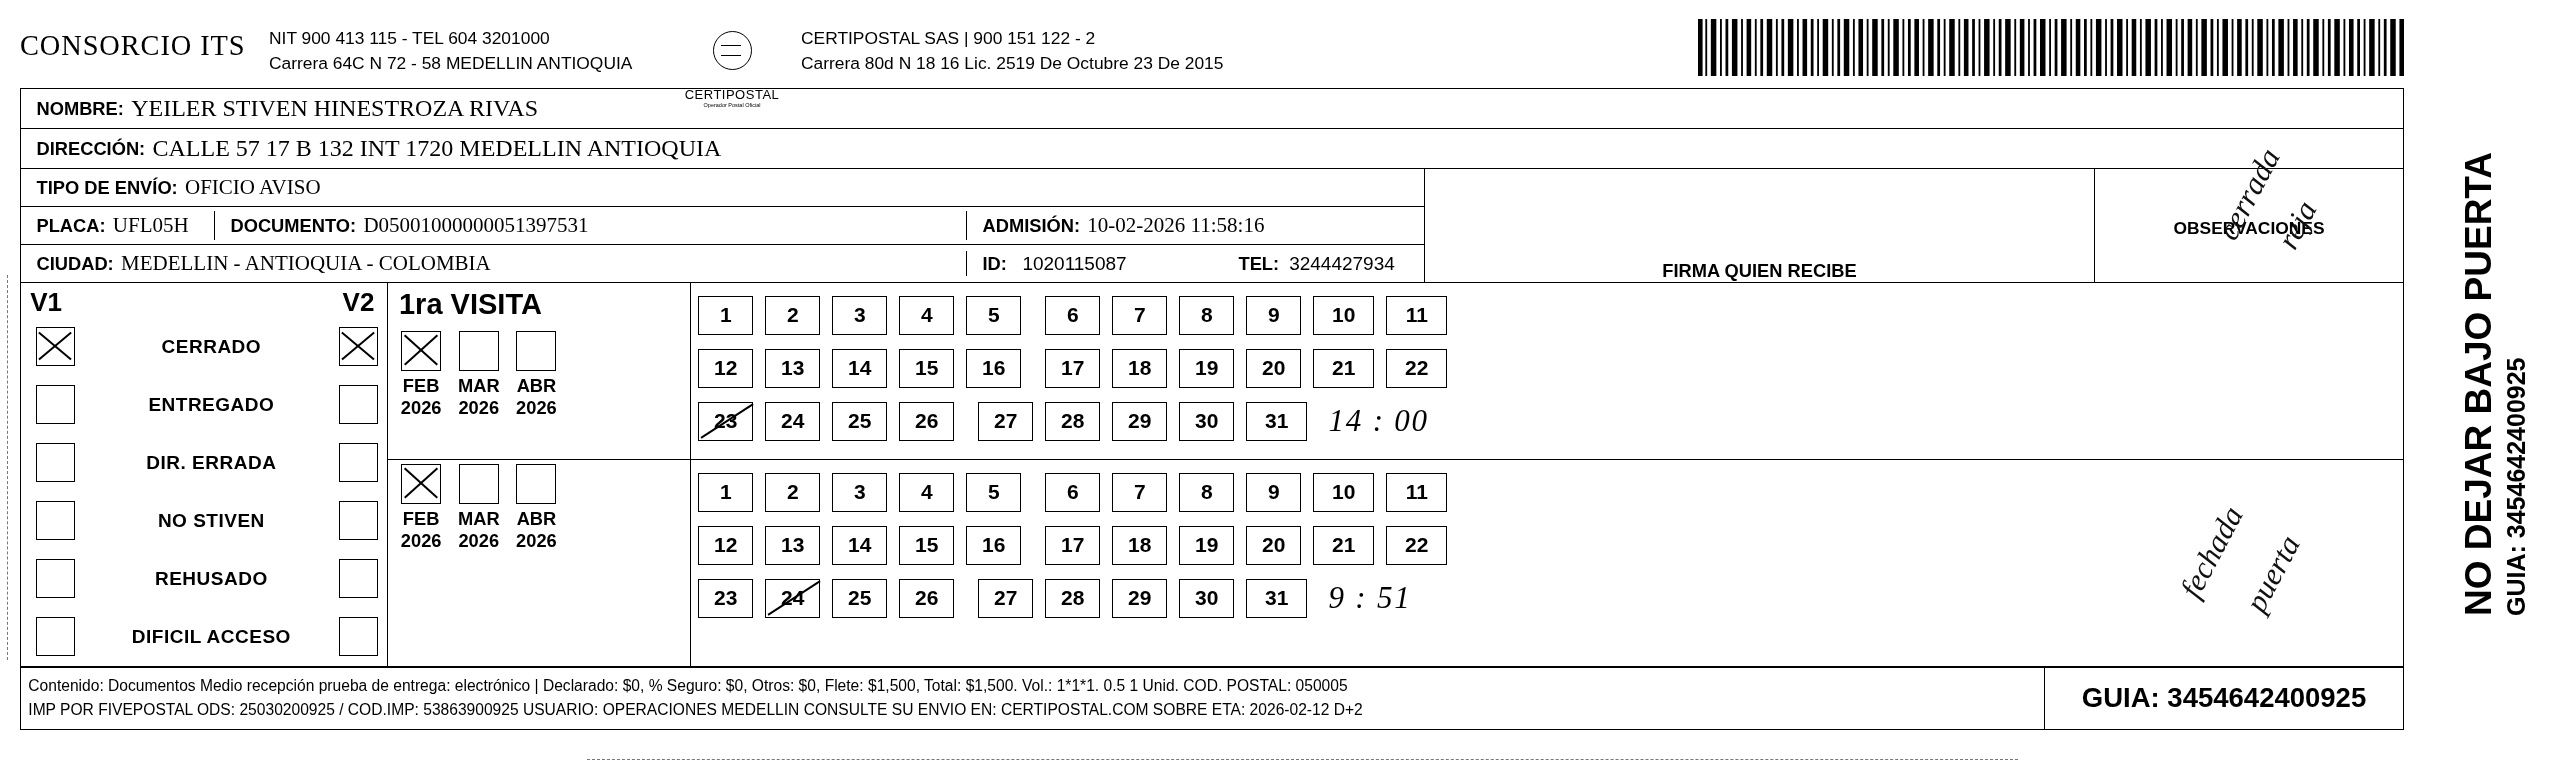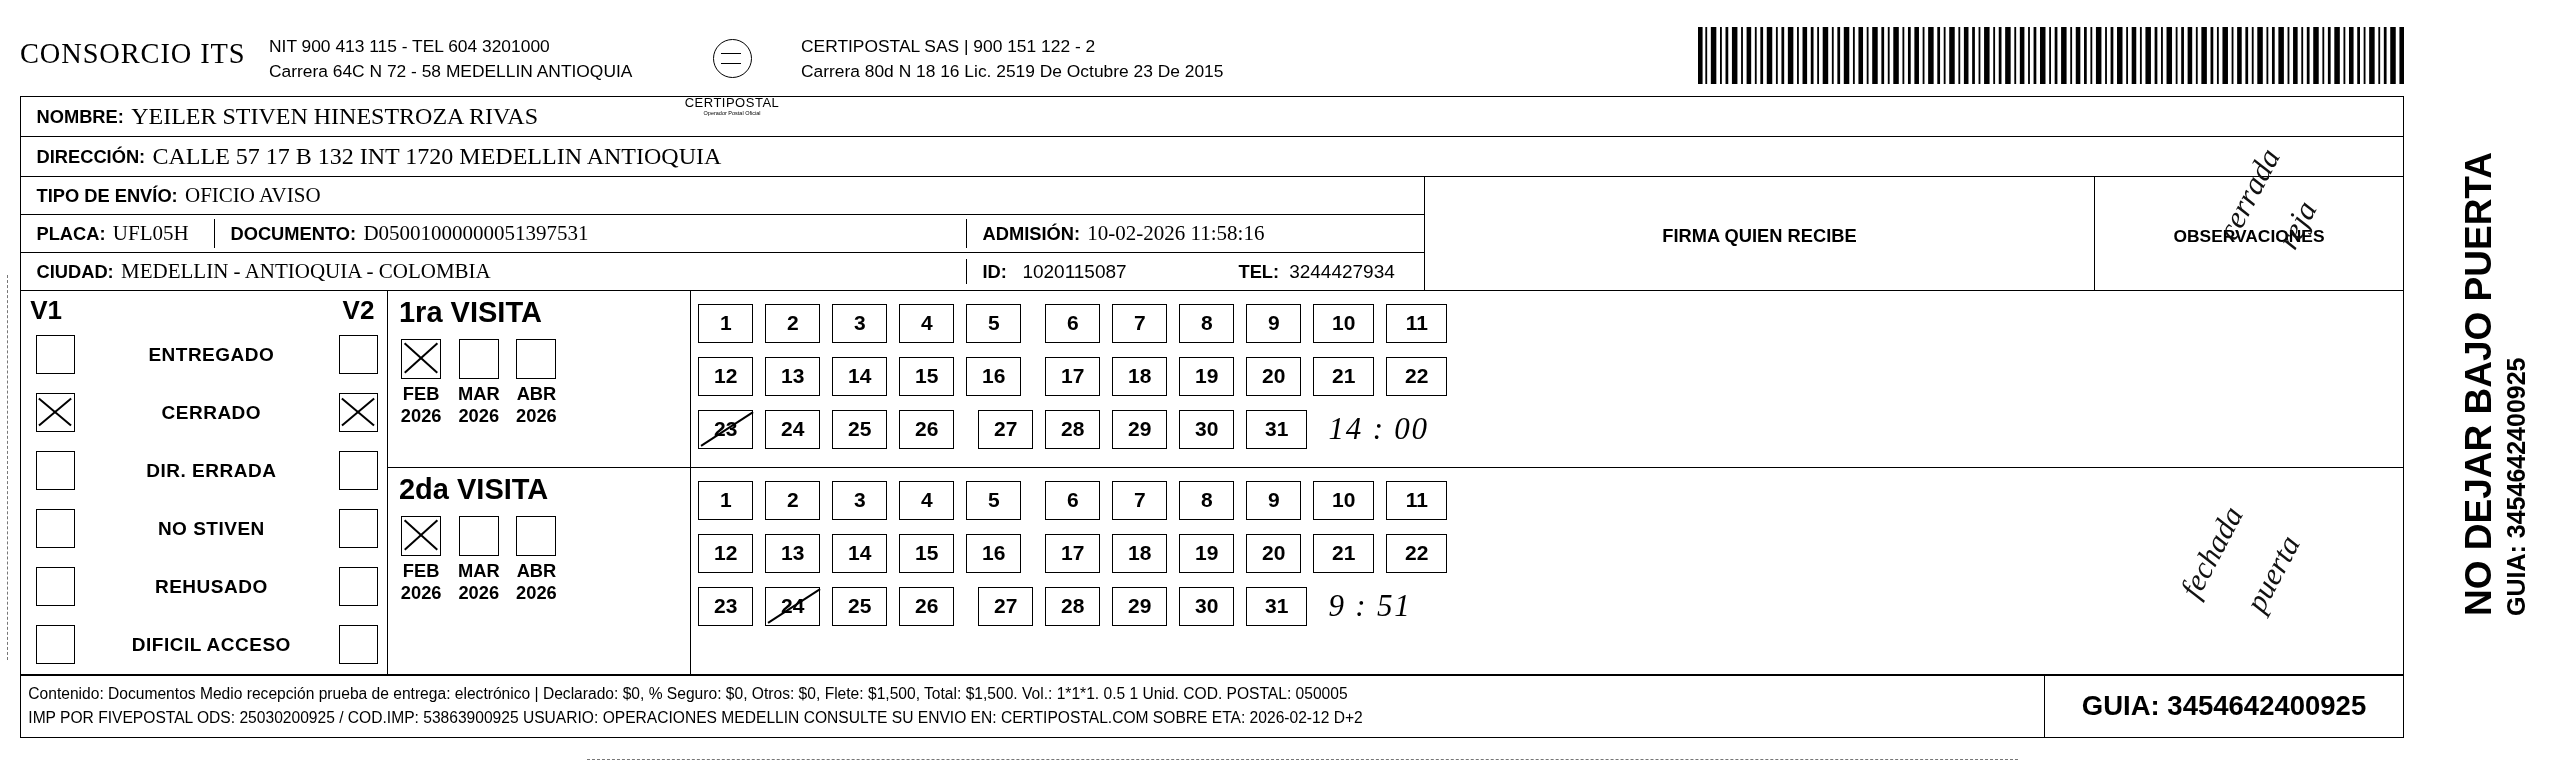--- a/index.html
+++ b/index.html
@@ -1,18 +1,18 @@
 <!DOCTYPE html>
 <html style="font-size:14.7px"><head>
 <meta charset="utf-8">
 <style>
   html,body{margin:0;padding:0;background:#fff;}
   body{width:2576px;height:768px;font-family:"Liberation Sans",sans-serif;color:#000;overflow:hidden;}
   .sheet{position:relative;width:2576px;height:768px;}
-  .label{position:absolute;left:20px;top:21px;width:2384px;height:724px;}
+  .label{position:absolute;left:20px;top:13px;width:2384px;height:724px;}
 
   
   .header{display:flex;align-items:flex-start;height:75px;}
   .logo-box{width:249px;padding-top:16.5px;}
   .logo-text{font-size:28.4px;letter-spacing:0.9px;font-family:"Liberation Serif",serif;}
   .nit-box{width:394px;padding-top:13px;font-size:17.4px;line-height:1.45;}
   .cert-logo{width:138px;text-align:center;padding-top:18.3px;}
   .cert-circle{width:37px;height:37px;border:1.8px solid #000;border-radius:50%;margin:0 auto;position:relative;}
   .cert-circle:after{content:"";position:absolute;left:7.3px;top:13px;width:20px;height:9.2px;border-top:1.8px solid #000;border-bottom:1.8px solid #000;}
   .cert-cap{font-size:13px;margin-top:17px;letter-spacing:0.5px;}
@@ -29,21 +29,21 @@
   .vsep{border-left:1.8px solid #000;}
 
   .r-nombre{height:39px;}
   .r-direccion{height:39px;}
 
   
   .mid{display:flex;border-left:1.8px solid #000;border-right:1.8px solid #000;border-bottom:1.8px solid #000;}
   .mid-left{width:1403px;}
   .mid-left .mrow{display:flex;height:37px;align-items:center;border-bottom:1.8px solid #000;}
   .mid-left .mrow:last-child{border-bottom:none;}
-  .firma{width:669px;border-left:1.8px solid #000;display:flex;align-items:center;justify-content:center;padding-top:5.5px;}
+  .firma{width:669px;border-left:1.8px solid #000;display:flex;align-items:flex-end;justify-content:center;padding-top:5.5px;}
   .firma-lbl{font-size:18.3px;font-weight:bold;}
   .obs{width:auto;flex:1;border-left:1.8px solid #000;display:flex;align-items:center;justify-content:center;padding-top:5.5px;}
   .obs-lbl{font-size:17.4px;font-weight:bold;}
 
   
   .visitwrap{display:flex;border-left:1.8px solid #000;border-right:1.8px solid #000;border-bottom:1.8px solid #000;}
   .vcol{width:367px;border-right:1.8px solid #000;padding:3.7px 0 0 3.7px;box-sizing:border-box;}
   .vhead{display:flex;align-items:center;font-size:26px;font-weight:bold;height:31px;}
   .vhead .v1{width:57px;padding-left:5.5px;}
   .vhead .v2{width:57px;text-align:center;}
@@ -295,34 +295,34 @@
 
       <div class="vcol">
         <div class="vhead">
           <span class="v1">V1</span>
           <span style="flex:1"></span>
           <span class="v2">V2</span>
         </div>
 
         <div class="vrow">
           <span class="vpad2">
-              <span class="chk"></span>
-            </span>
-          <span class="vname">ENTREGADO</span>
-          <span class="vpad">
-              <span class="chk"></span>
-            </span>
-        </div>
-        <div class="vrow">
-          <span class="vpad2">
               <span class="chk x"></span>
             </span>
           <span class="vname">CERRADO</span>
           <span class="vpad">
               <span class="chk x"></span>
+            </span>
+        </div>
+        <div class="vrow">
+          <span class="vpad2">
+              <span class="chk"></span>
+            </span>
+          <span class="vname">ENTREGADO</span>
+          <span class="vpad">
+              <span class="chk"></span>
             </span>
         </div>
         <div class="vrow">
           <span class="vpad2">
               <span class="chk"></span>
             </span>
           <span class="vname">DIR. ERRADA</span>
           <span class="vpad">
               <span class="chk"></span>
             </span>
@@ -371,21 +371,20 @@
               <div class="myear">2026</div>
             </div>
             <div class="mcell">
               <div class="mbox"></div>
               <div class="mname">ABR</div>
               <div class="myear">2026</div>
             </div>
           </div>
         </div>
         <div class="visit-half">
-          <div class="visit-title">2da VISITA</div>
           <div class="months">
             <div class="mcell">
               <div class="mbox x"></div>
               <div class="mname">FEB</div>
               <div class="myear">2026</div>
             </div>
             <div class="mcell">
               <div class="mbox"></div>
               <div class="mname">MAR</div>
               <div class="myear">2026</div>

